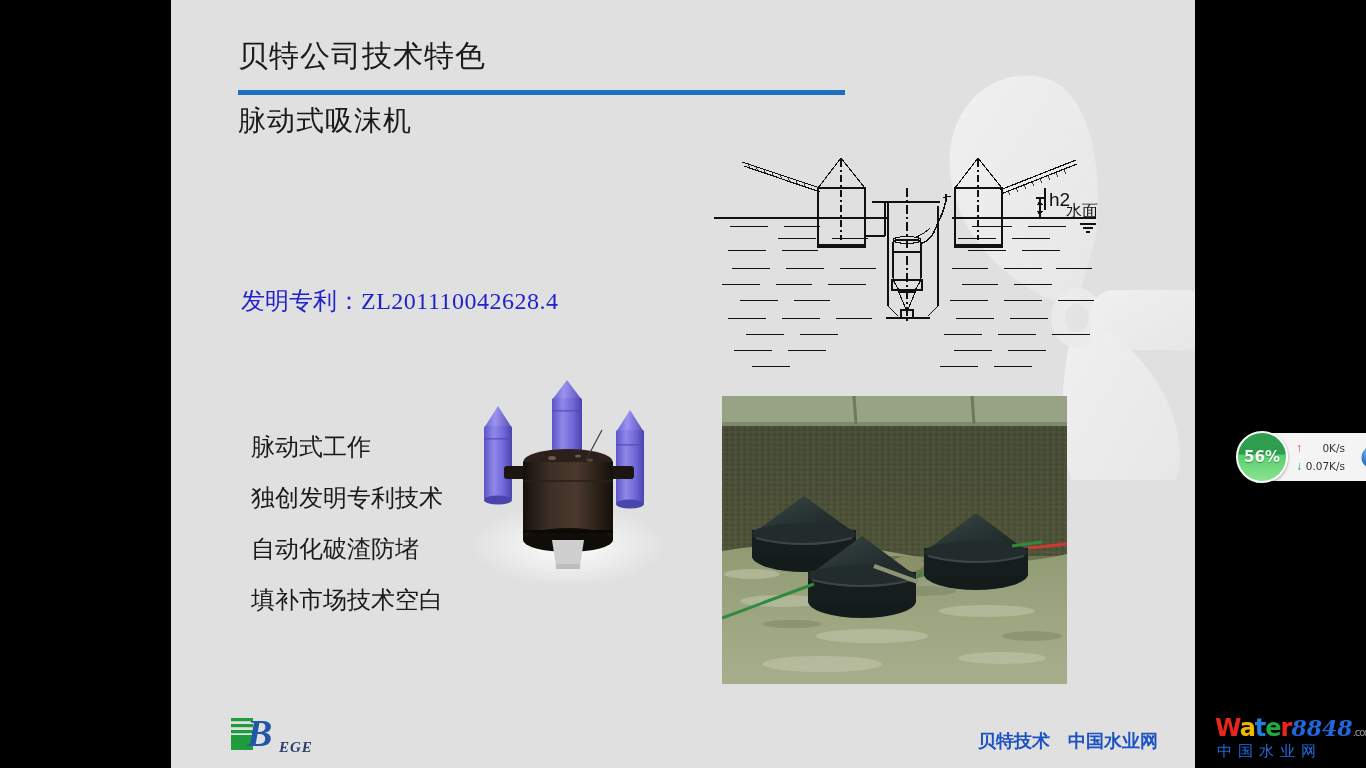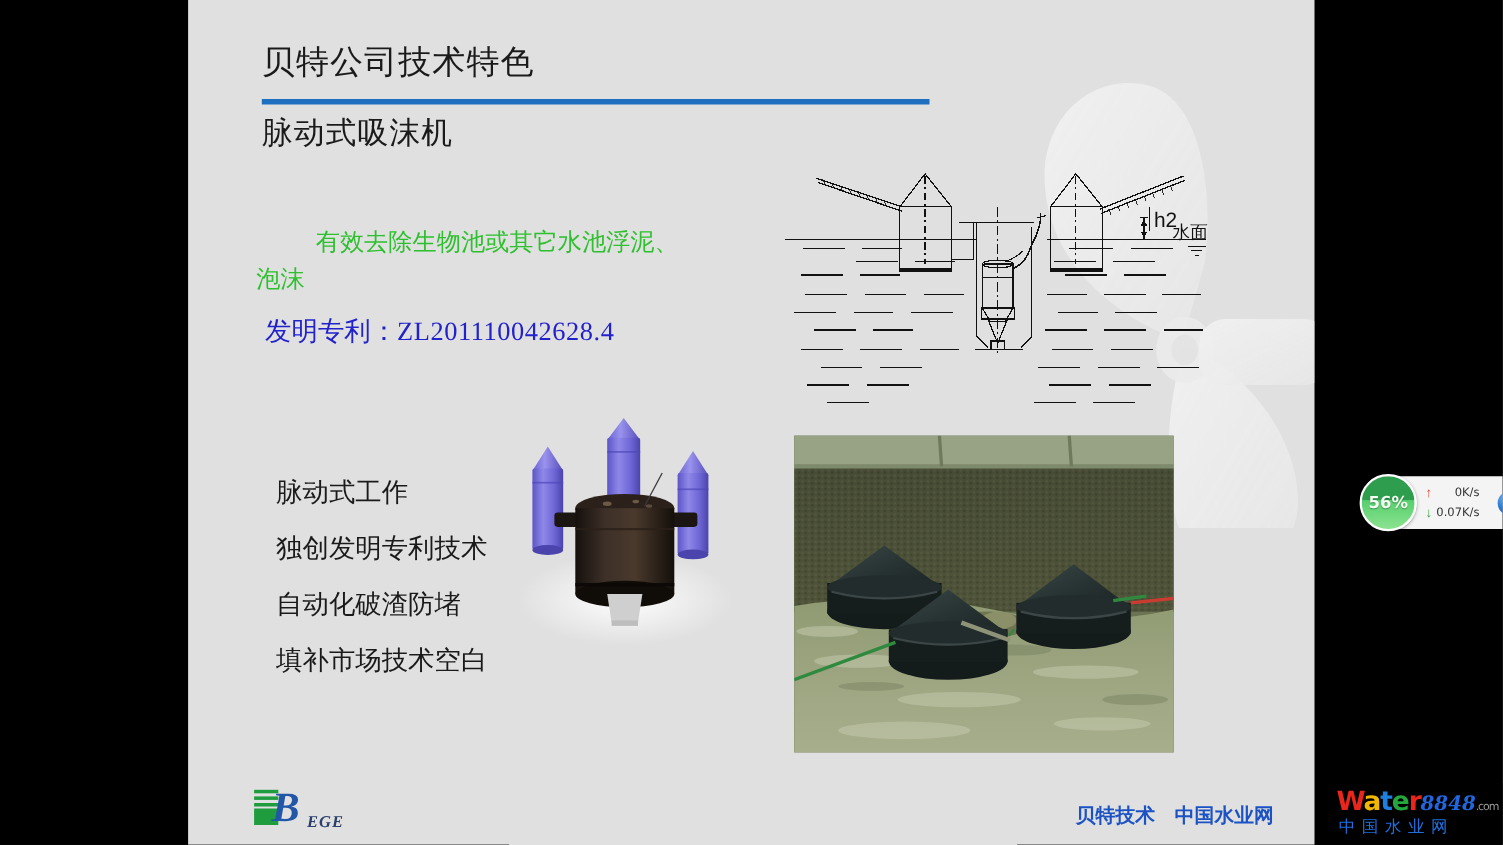--- a/index.html
+++ b/index.html
@@ -94,21 +94,21 @@
     font-size:24px; font-weight:bold; letter-spacing:-1px;
     font-family:"DejaVu Sans","Liberation Sans",sans-serif;
     line-height:26px; white-space:nowrap;
   }
   .w8848 .c-w { color:#e8261c; }
   .w8848 .c-a { color:#f2b800; }
   .w8848 .c-t { color:#1f7fe0; }
   .w8848 .c-e { color:#22a83c; }
   .w8848 .c-r { color:#e8261c; }
   .w8848 .num8848 {
-    color:#2266dd; font-style:italic; font-size:18px; letter-spacing:0px;
+    color:#2266dd; font-style:italic; font-size:22px; letter-spacing:0px;
     font-family:"DejaVu Serif","Liberation Serif",serif;
   }
   .w8848 .dotcom { color:#9a9a9a; font-size:10px; font-weight:normal; font-style:normal; }
   .w8848 .row2 {
     position:absolute; left:18px; top:30px;
     font-size:15px; color:#1f6fe0; letter-spacing:6px; white-space:nowrap;
     font-family:"DejaVu Sans","Liberation Sans",sans-serif;
   }
 
   
@@ -162,21 +162,20 @@
       <path d="M150 255 C 190 265 250 320 255 390 C 258 440 215 470 175 455 C 135 440 130 350 145 280 Z" fill="url(#wmg)"></path>
       <ellipse cx="152" cy="258" rx="26" ry="30" fill="#f3f3f3" opacity="0.95"></ellipse>
       <rect x="165" y="230" width="120" height="60" rx="24" fill="url(#wmg)"></rect>
       <ellipse cx="152" cy="258" rx="12" ry="14" fill="#e6e6e6" opacity="0.9"></ellipse>
     </svg>
 
     <div class="title">贝特公司技术特色</div>
     <div class="rule"></div>
     <div class="subtitle">脉动式吸沫机</div>
 
-    <div class="lead">有效去除生物池或其它水池浮泥、泡沫</div>
 
     <div class="patent">
       <span>发明专利：</span><span class="num">ZL201110042628.4</span>
     </div>
 
     <div class="features">
       <div class="feature">脉动式工作</div>
       <div class="feature">独创发明专利技术</div>
       <div class="feature">自动化破渣防堵</div>
       <div class="feature">填补市场技术空白</div>

